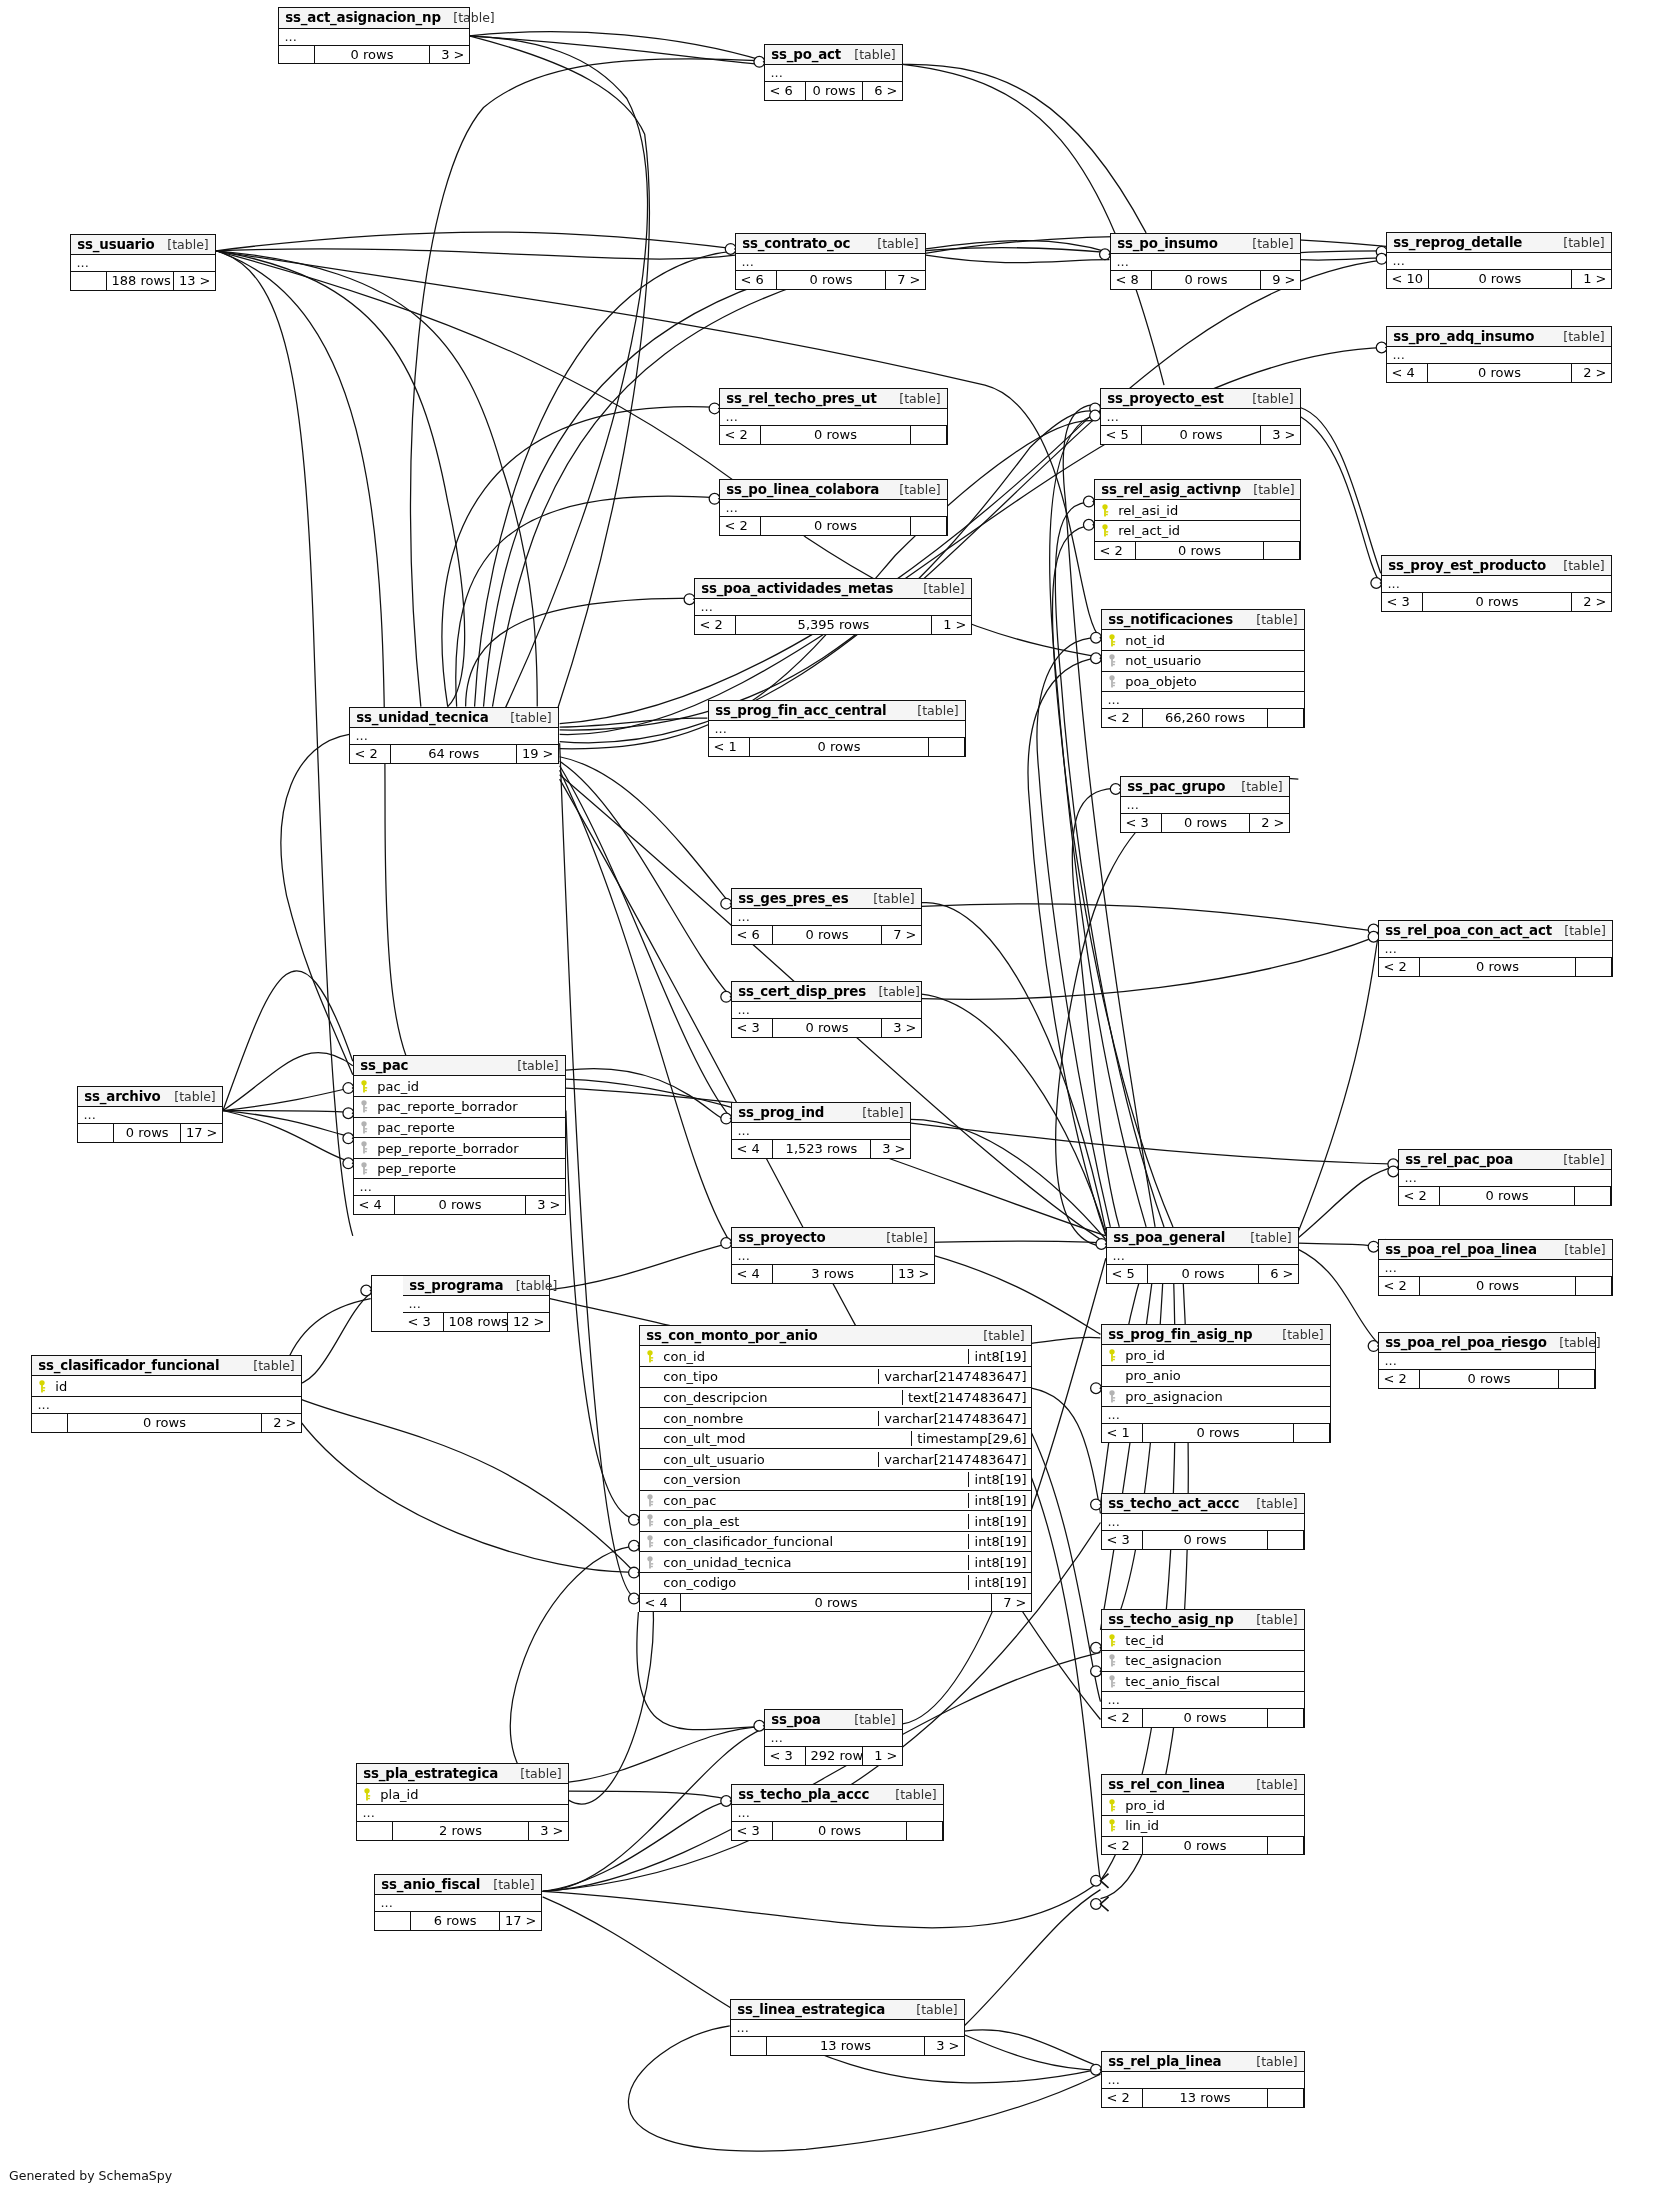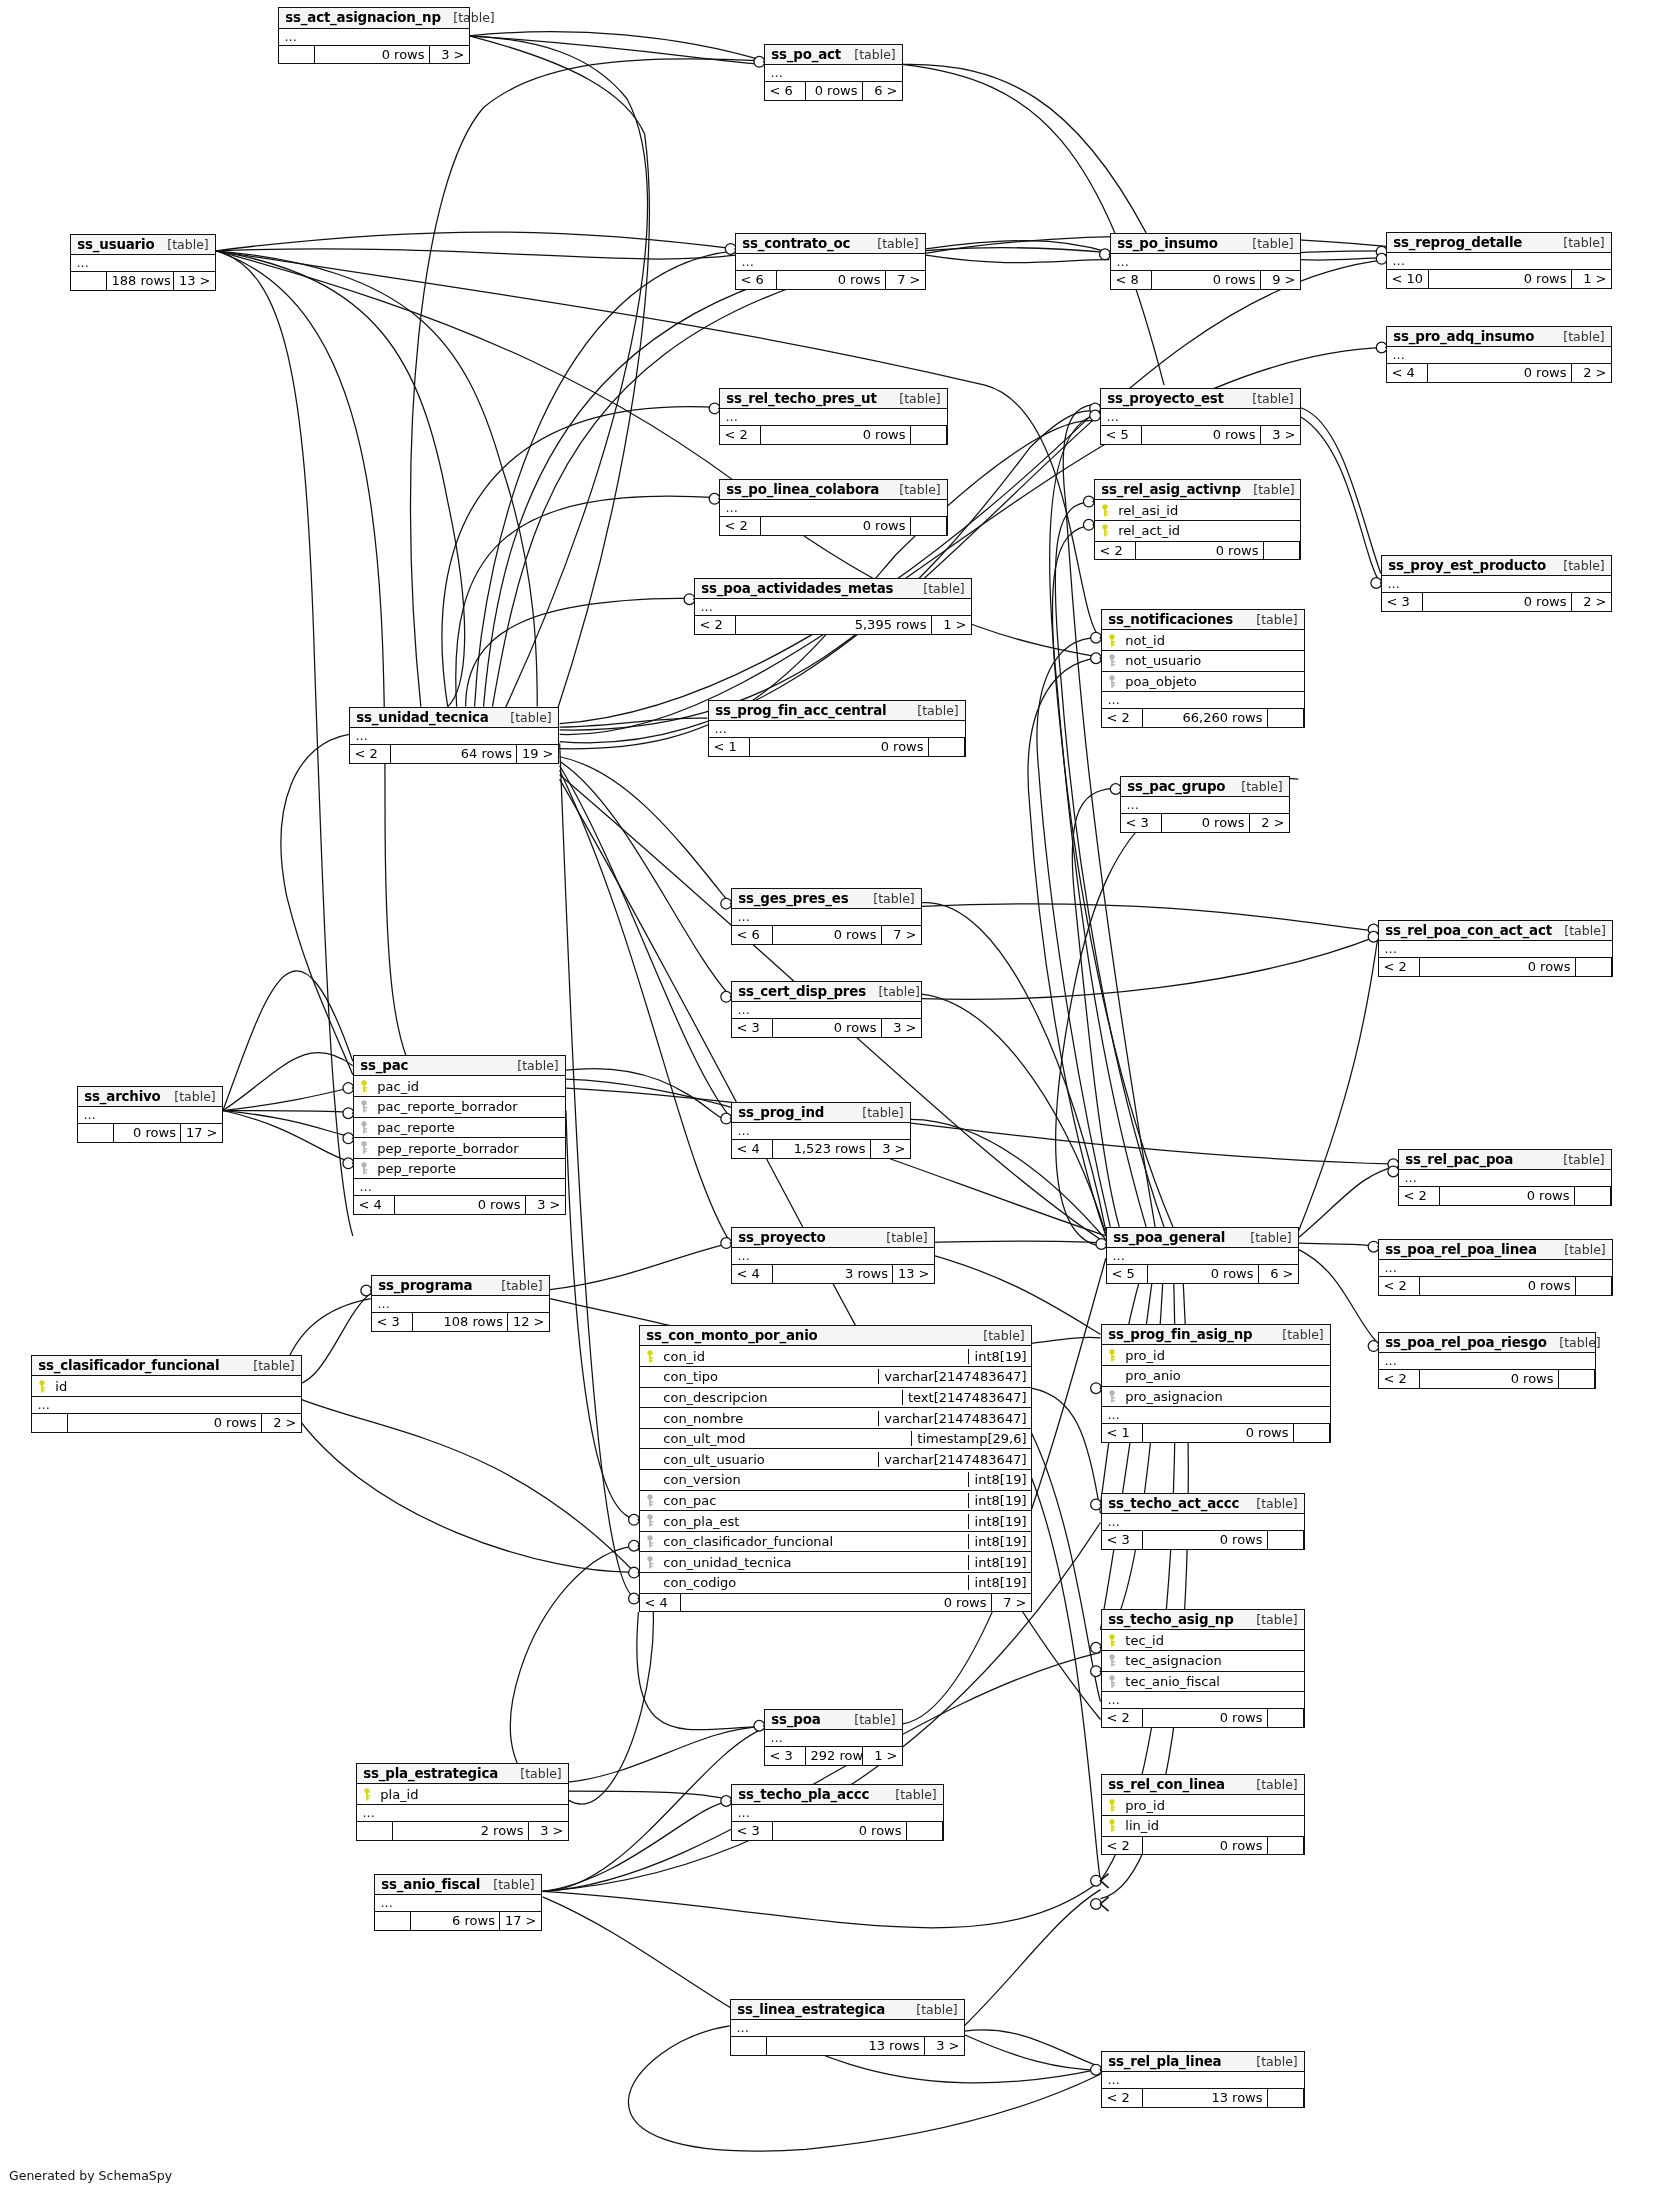--- a/index.html
+++ b/index.html
@@ -15,21 +15,21 @@
   .col{display:flex;align-items:center;border-bottom:0.9px solid #111;min-height:20.6px;box-sizing:border-box;}
   .col:last-child{border-bottom:1.8px solid #111;}
   .ckey{width:19.7px;text-align:center;flex:0 0 19.7px;}
   .ckey svg{display:block;margin:0 auto;}
   .cname{flex:1 1 auto;font-size:13px;padding-left:3.6px;white-space:nowrap;}
   .ctype{flex:0 0 auto;font-size:13px;padding:0 4.5px 0 5.4px;border-left:0.9px solid #111;white-space:nowrap;}
   .ellipsis{font-size:13px;padding:0.9px 5.4px 2.7px 5.4px;border-bottom:1.8px solid #111;color:#222;line-height:1.0;height:17px;box-sizing:border-box;}
   .foot{display:flex;font-size:13px;}
   .foot > div{box-sizing:border-box;padding:0.9px 4.5px 1.8px 4.5px;white-space:nowrap;overflow:hidden;}
   .f-left{flex:0 0 auto;text-align:left;border-right:0.9px solid #111;}
-  .f-mid{flex:1 1 auto;text-align:right;border-right:0.9px solid #111;}
+  .f-mid{flex:1 1 auto;text-align:center;border-right:0.9px solid #111;}
   .f-right{flex:0 0 auto;text-align:right;}
   .no-border{border-right:0.9px solid #111;}
   .credit{position:absolute;left:9px;top:2168px;font-size:12.5px;color:#111;}
   .wide-type .cname{min-width:193px;}
 </style>
 </head>
 <body>
 
 <div id="canvas">
 
@@ -687,21 +687,21 @@
           <span class="tname">ss_poa_rel_poa_linea</span>
           <span class="tkind">[table]</span>
         </div>
         <div class="ellipsis">...</div>
         <div class="foot">
           <div class="f-left" style="min-width:41px">&lt; 2</div>
           <div class="f-mid">0 rows</div>
           <div class="f-right no-border" style="min-width:36px"></div>
         </div>
       </div>
-      <div class="tbl" style="left: 371px; top: 1275px; width: 179px;">
+      <div class="tbl" style="left: 371px; top: 1275px; width: 179px; padding-left: 31px;">
         <div class="thead">
           <span class="tname">ss_programa</span>
           <span class="tkind">[table]</span>
         </div>
         <div class="ellipsis">...</div>
         <div class="foot">
           <div class="f-left" style="min-width:41px">&lt; 3</div>
           <div class="f-mid">108 rows</div>
           <div class="f-right" style="min-width:39px">12 &gt;</div>
         </div>

